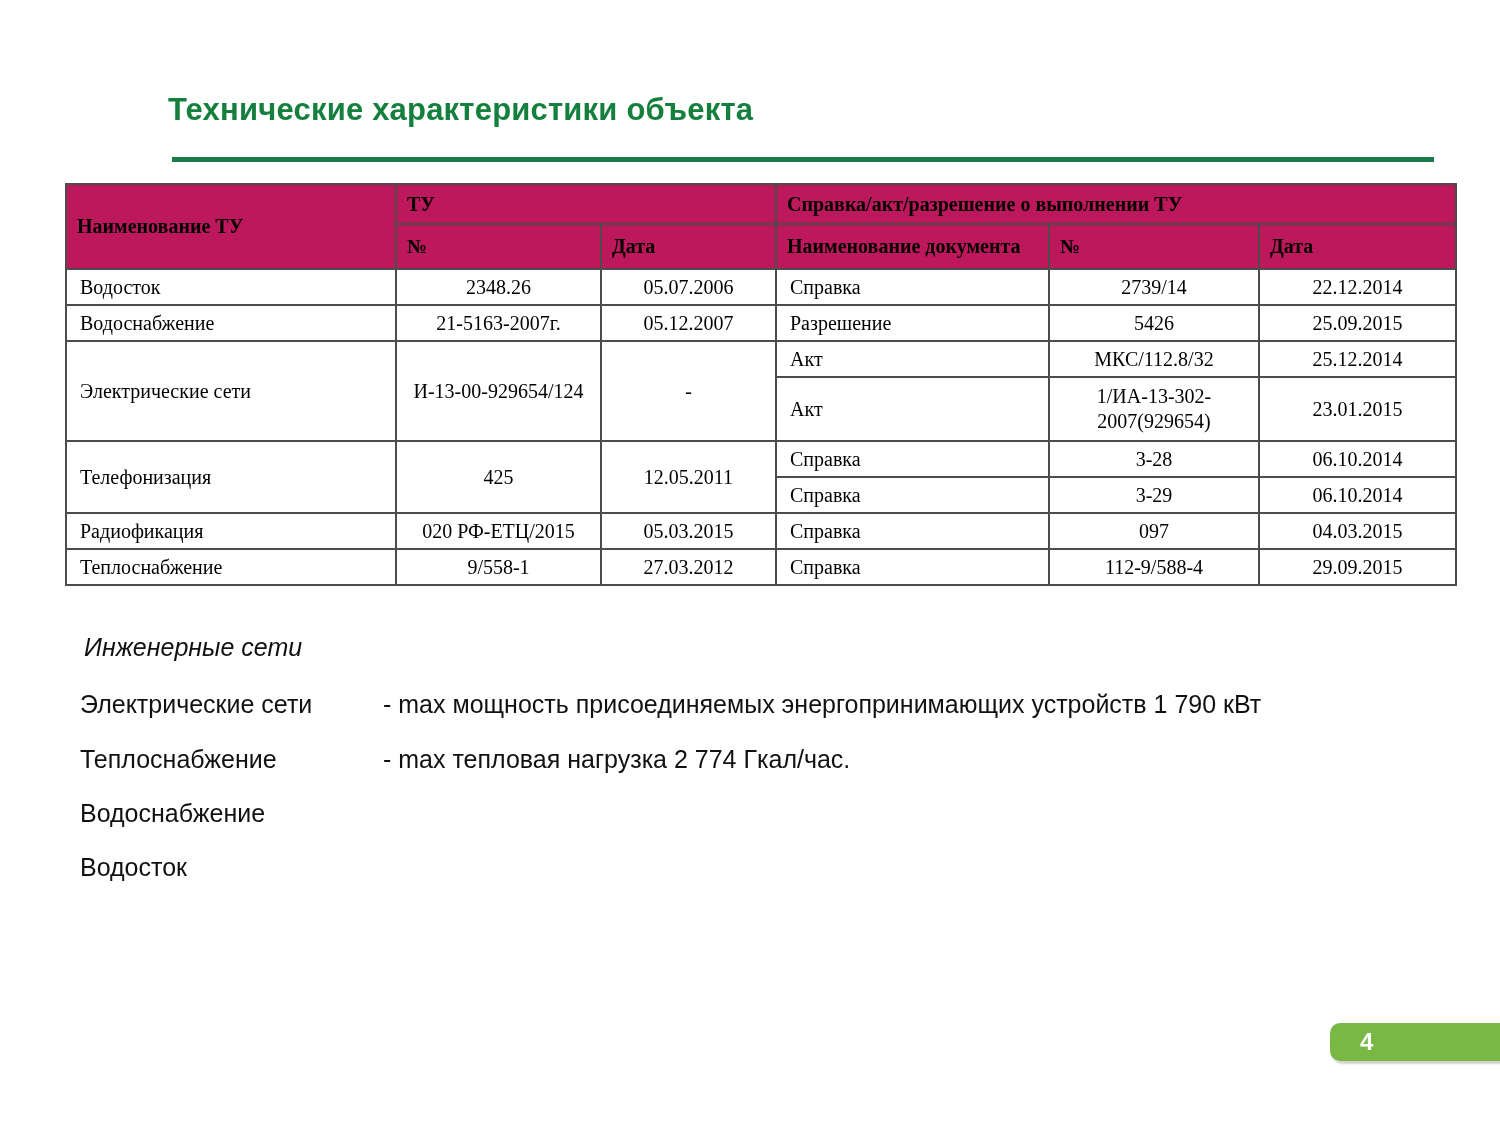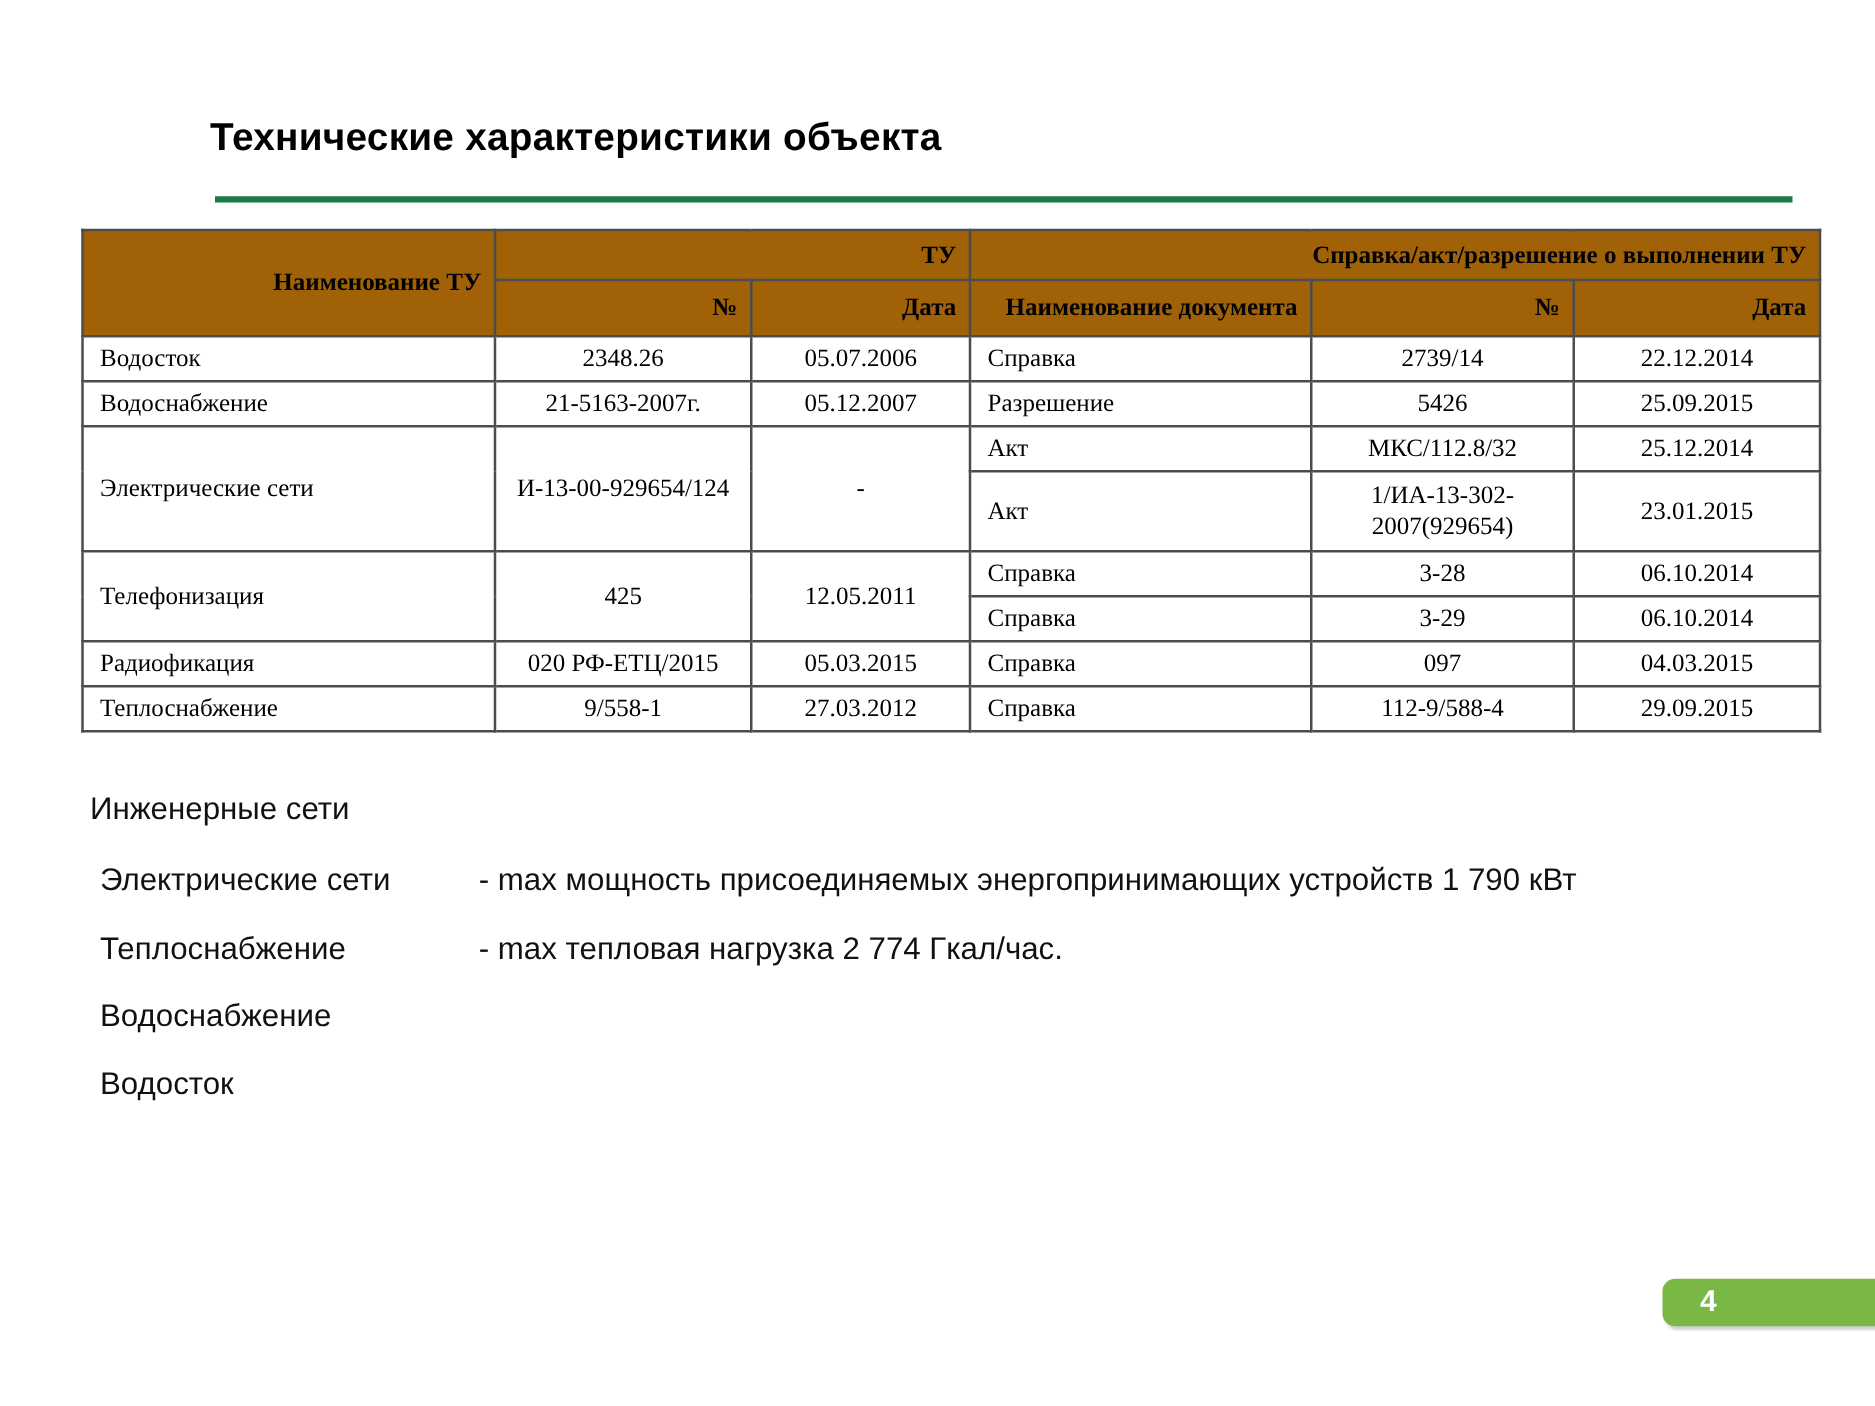--- a/index.html
+++ b/index.html
@@ -11,21 +11,21 @@
     color: #111;
     overflow: hidden;
   }
   .slide { position: absolute; inset: 0; }
 
   
   .title {
     position: absolute;
     left: 168px; top: 92px;
     font-size: 31px; font-weight: bold;
-    color: #000000;
+    color: #15803d;
     letter-spacing: 0.2px;
   }
   .title-underline {
     position: absolute;
     left: 172px; top: 157px;
     width: 1262px; height: 5px;
     background: #1a7a4a;
   }
 
   
@@ -39,36 +39,37 @@
     color: #000;
     table-layout: fixed;
   }
   .tu-table th, .tu-table td {
     border: 2px solid #4c4c4c;
     vertical-align: middle;
     padding: 3px 10px;
     line-height: 1.25;
   }
   .tu-table th {
-    background: #a16207;
+    background: #be185d;
     font-weight: bold;
-    text-align: right;
+    text-align: left;
   }
   .tu-table tr.h1 { height: 40px; }
   .tu-table tr.h2 { height: 45px; }
   .tu-table tbody tr { height: 36px; }
   .tu-table tbody tr.tall { height: 64px; }
   .tu-table td.left { text-align: left; padding-left: 13px; }
   .tu-table td.center { text-align: center; }
 
   
   .notes-heading {
     position: absolute;
-    left: 72px; top: 633px;
+    left: 84px; top: 633px;
     font-size: 25px;
+    font-style: italic;
   }
   .note-item {
     position: absolute;
     left: 80px;
     display: flex;
     font-size: 25px;
     width: 1340px;
   }
   .note-item .note-label { width: 303px; flex: 0 0 303px; }
   .note-item.n0 { top: 690px; }

